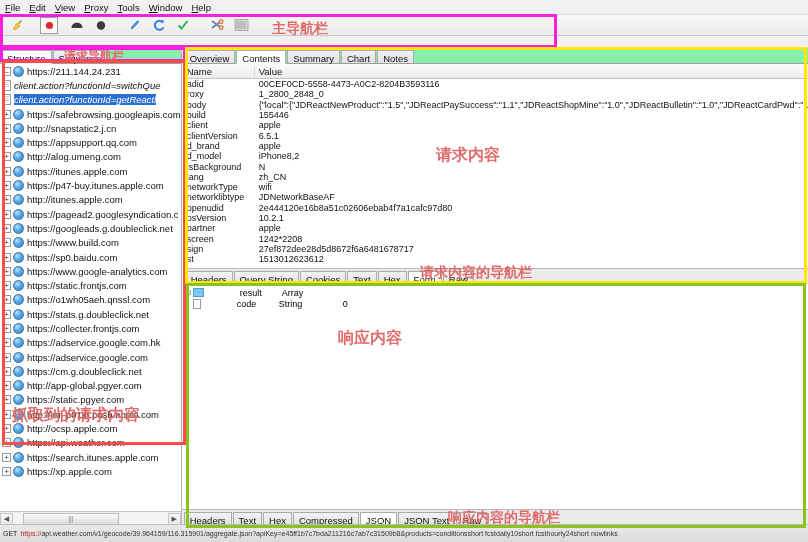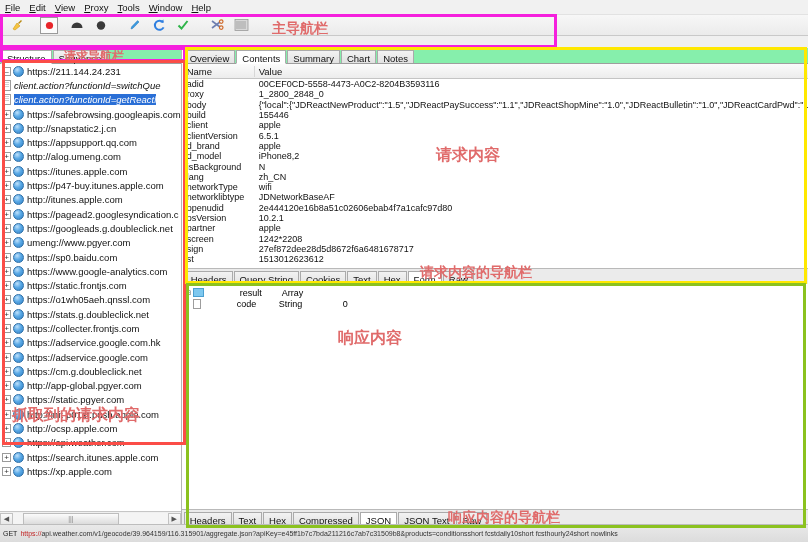--- a/index.html
+++ b/index.html
@@ -248,21 +248,21 @@
             <span class="lbl">https://pagead2.googlesyndication.c</span>
           </div>
           <div class="node">
             <span class="box">+</span>
             <span class="globe"></span>
             <span class="lbl">https://googleads.g.doubleclick.net</span>
           </div>
           <div class="node">
             <span class="box">+</span>
             <span class="globe"></span>
-            <span class="lbl">umeng://www.pgyer.com</span>
+            <span class="lbl">https://www.build.com</span>
           </div>
           <div class="node">
             <span class="box">+</span>
             <span class="globe"></span>
             <span class="lbl">https://sp0.baidu.com</span>
           </div>
           <div class="node">
             <span class="box">+</span>
             <span class="globe"></span>
             <span class="lbl">https://www.google-analytics.com</span>

